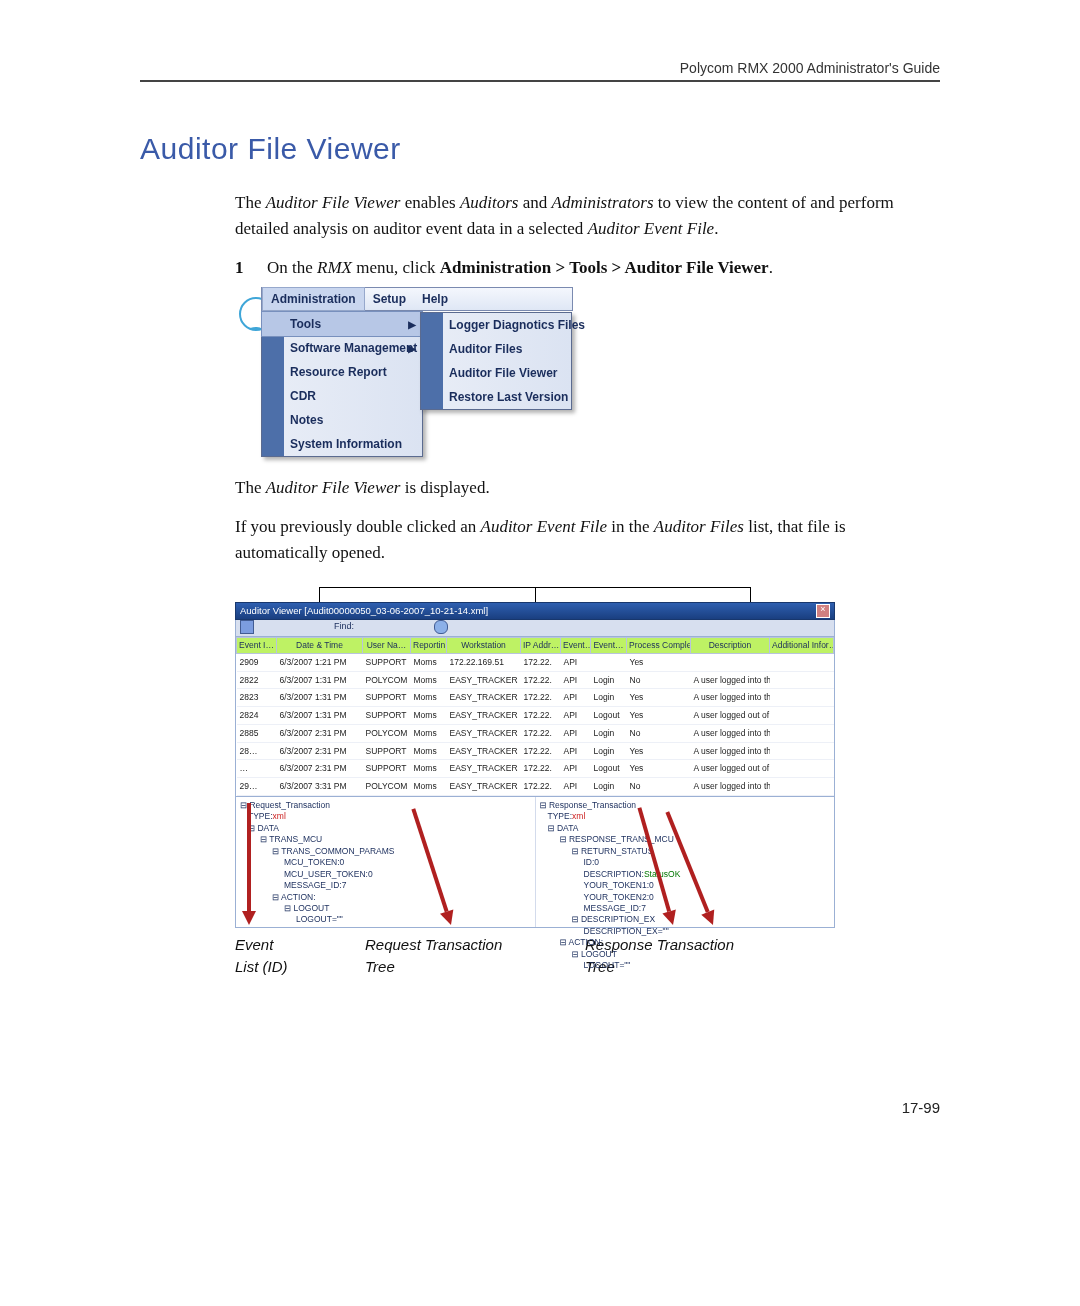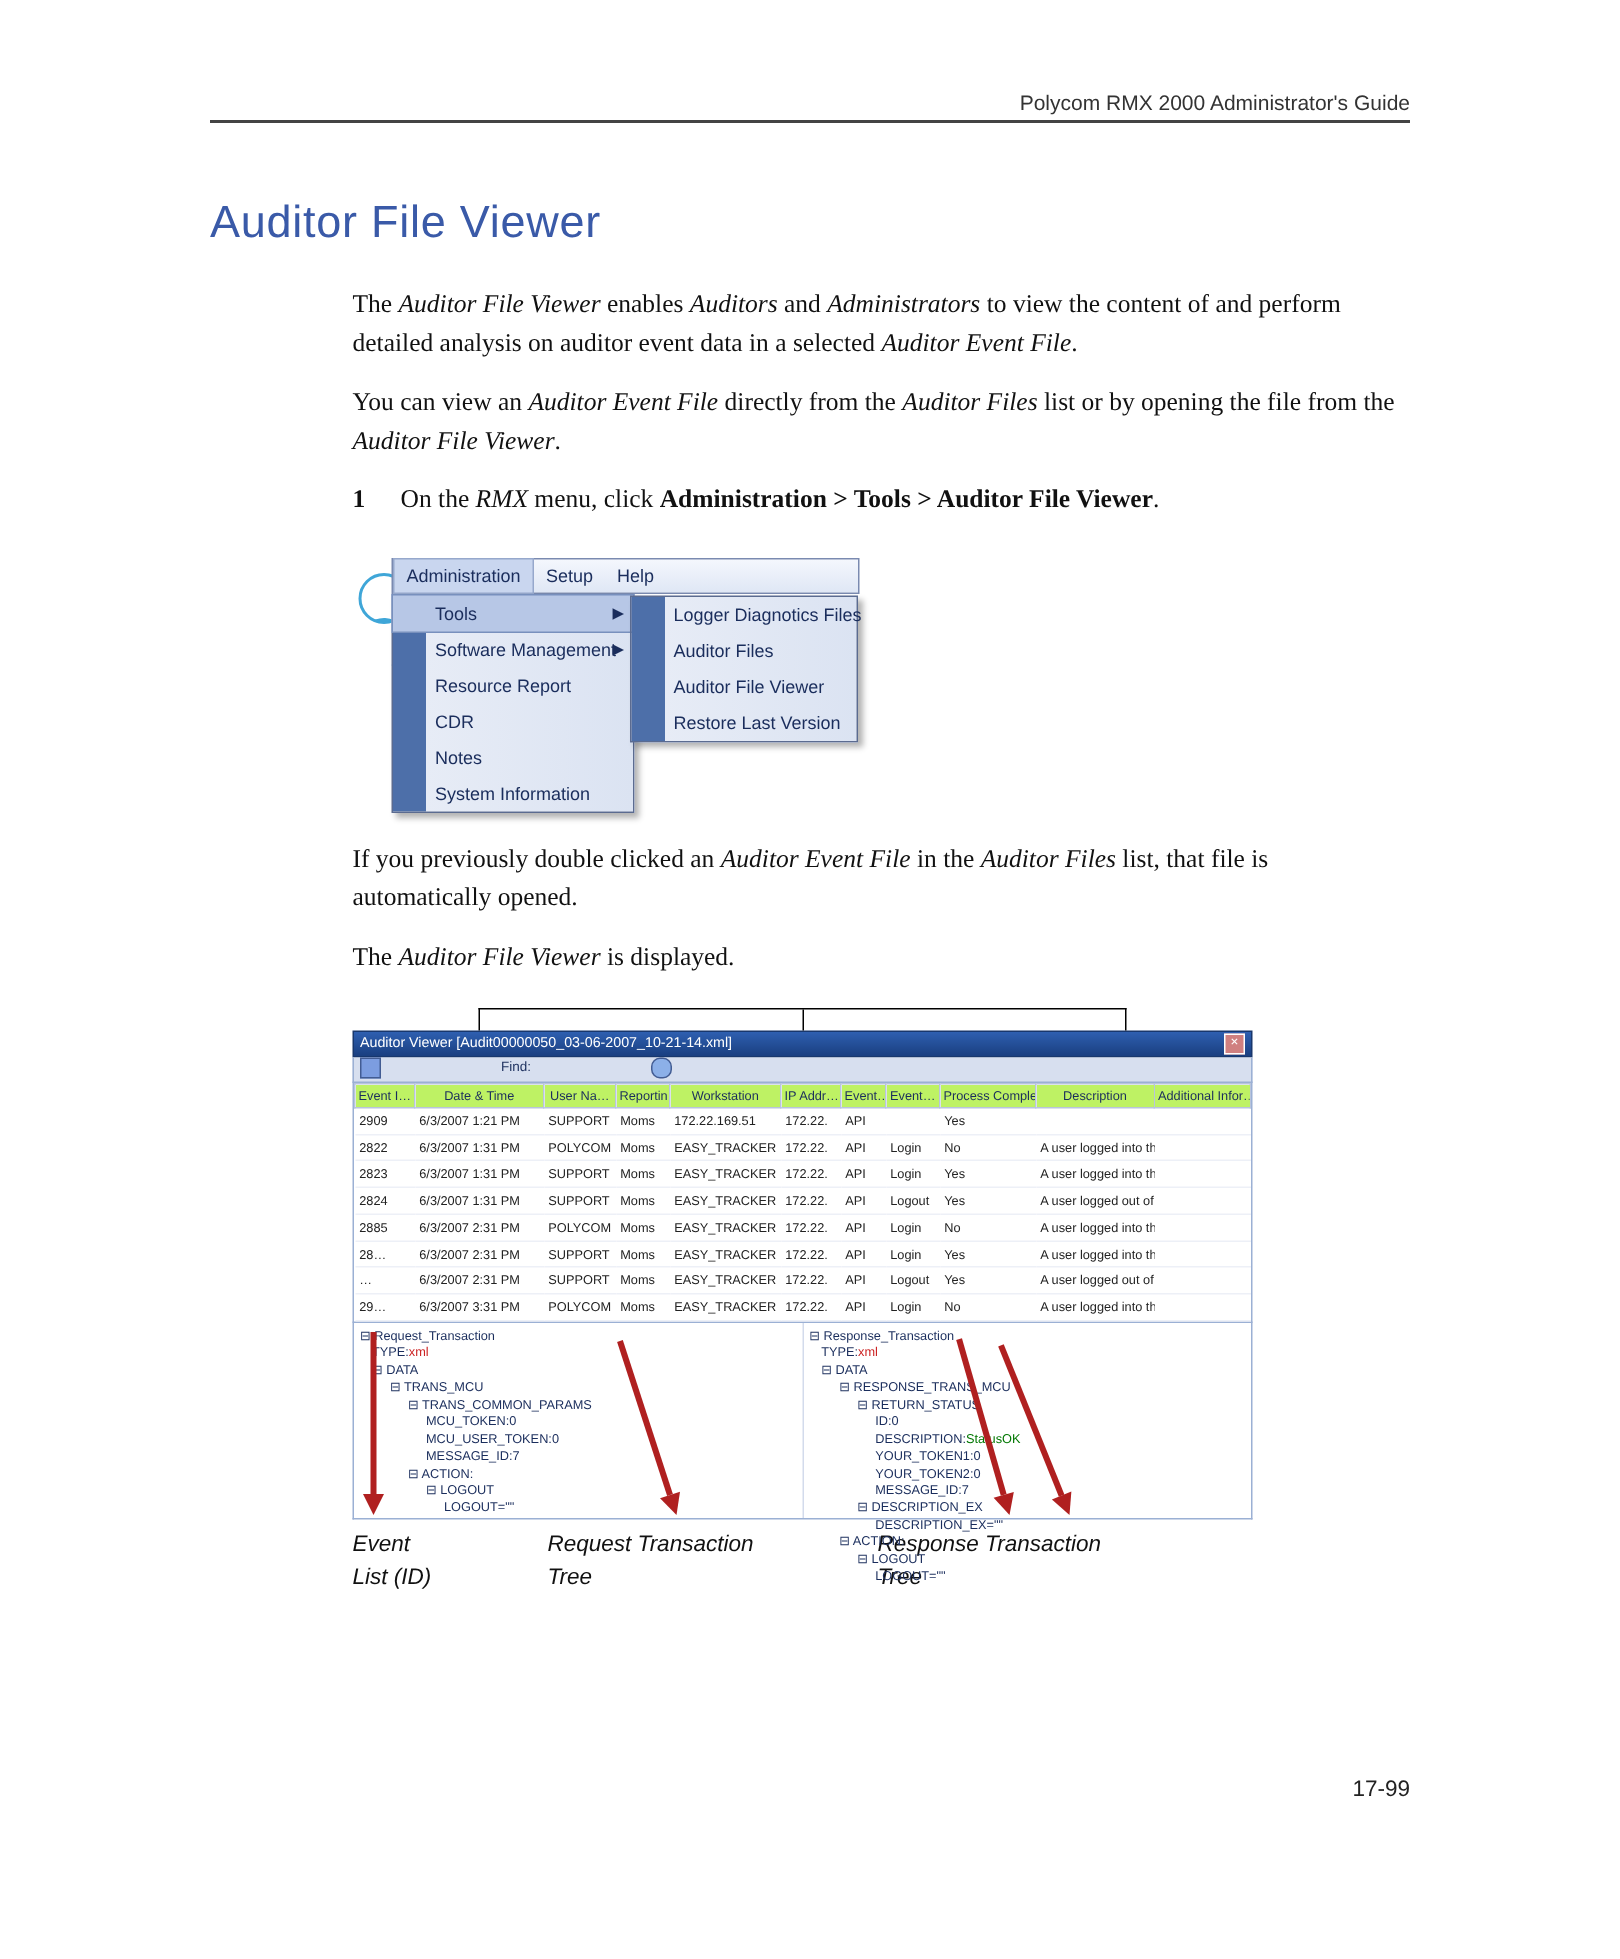--- a/index.html
+++ b/index.html
@@ -54,26 +54,27 @@
     gap: 16px;
     margin: 6px 0 6px 0;
   }
   .step .num {
     font-weight: 700;
     min-width: 16px;
   }
 
   
   .menu-shot {
-    margin: 26px 0 18px 0;
+    margin: 6px 0 18px 0;
     position: relative;
     width: 330px;
     margin-left: 8px;
     font-family: Tahoma, Arial, sans-serif;
     font-size: 12px;
+    font-weight: bold;
   }
   .menubar {
     display: flex;
     border: 1px solid #7a8ab0;
     background: linear-gradient(#f4f7fd,#dfe7f5);
     height: 22px;
     align-items: center;
     overflow: visible;
     position: relative;
     margin-left: 18px;
@@ -296,23 +297,20 @@
 <div class="page">
   <div class="running-header">Polycom RMX 2000 Administrator's Guide</div>
   <hr class="header-rule">
 
   <h1 class="section-title">Auditor File Viewer</h1>
 
   <div class="body-col">
     <p>
       <span>The </span><span class="italic">Auditor File Viewer</span><span> enables </span><span class="italic">Auditors</span><span> and </span><span class="italic">Administrators</span><span> to view the content of and perform detailed analysis on auditor event data in a selected </span><span class="italic">Auditor Event File</span><span>.</span>
     </p>
-    <p>
-      <span>You can view an </span><span class="italic">Auditor Event File</span><span> directly from the </span><span class="italic">Auditor Files</span><span> list or by opening the file from the </span><span class="italic">Auditor File Viewer</span><span>.</span>
-    </p>
 
 
     <div class="step">
       <div class="num">1</div>
       <div>
         <span>On the </span><span class="italic">RMX</span><span> menu, click </span><span class="bold">Administration &gt; Tools &gt; Auditor File Viewer</span><span>.</span>
       </div>
     </div>
 
     <div class="menu-shot">
@@ -339,24 +337,24 @@
           <span class="arrow">▶</span>
         </div>
         <div class="drow">Resource Report</div>
         <div class="drow">CDR</div>
         <div class="drow">Notes</div>
         <div class="drow">System Information</div>
       </div>
     </div>
 
     <p>
-      <span>If you previously double clicked an </span><span class="italic">Auditor Event File</span><span> in the </span><span class="italic">Auditor Files</span><span> list, that file is automatically opened.</span>
+      <span>The </span><span class="italic">Auditor File Viewer</span><span> is displayed.</span>
     </p>
     <p>
-      <span>The </span><span class="italic">Auditor File Viewer</span><span> is displayed.</span>
+      <span>If you previously double clicked an </span><span class="italic">Auditor Event File</span><span> in the </span><span class="italic">Auditor Files</span><span> list, that file is automatically opened.</span>
     </p>
 
     <div class="viewer-shot">
       <div class="lf-lines">
           <div class="lf-center"></div>
         </div>
 
       <div class="titlebar">
         <span>Auditor Viewer [Audit00000050_03-06-2007_10-21-14.xml]</span>
         <span class="closebtn">×</span>

